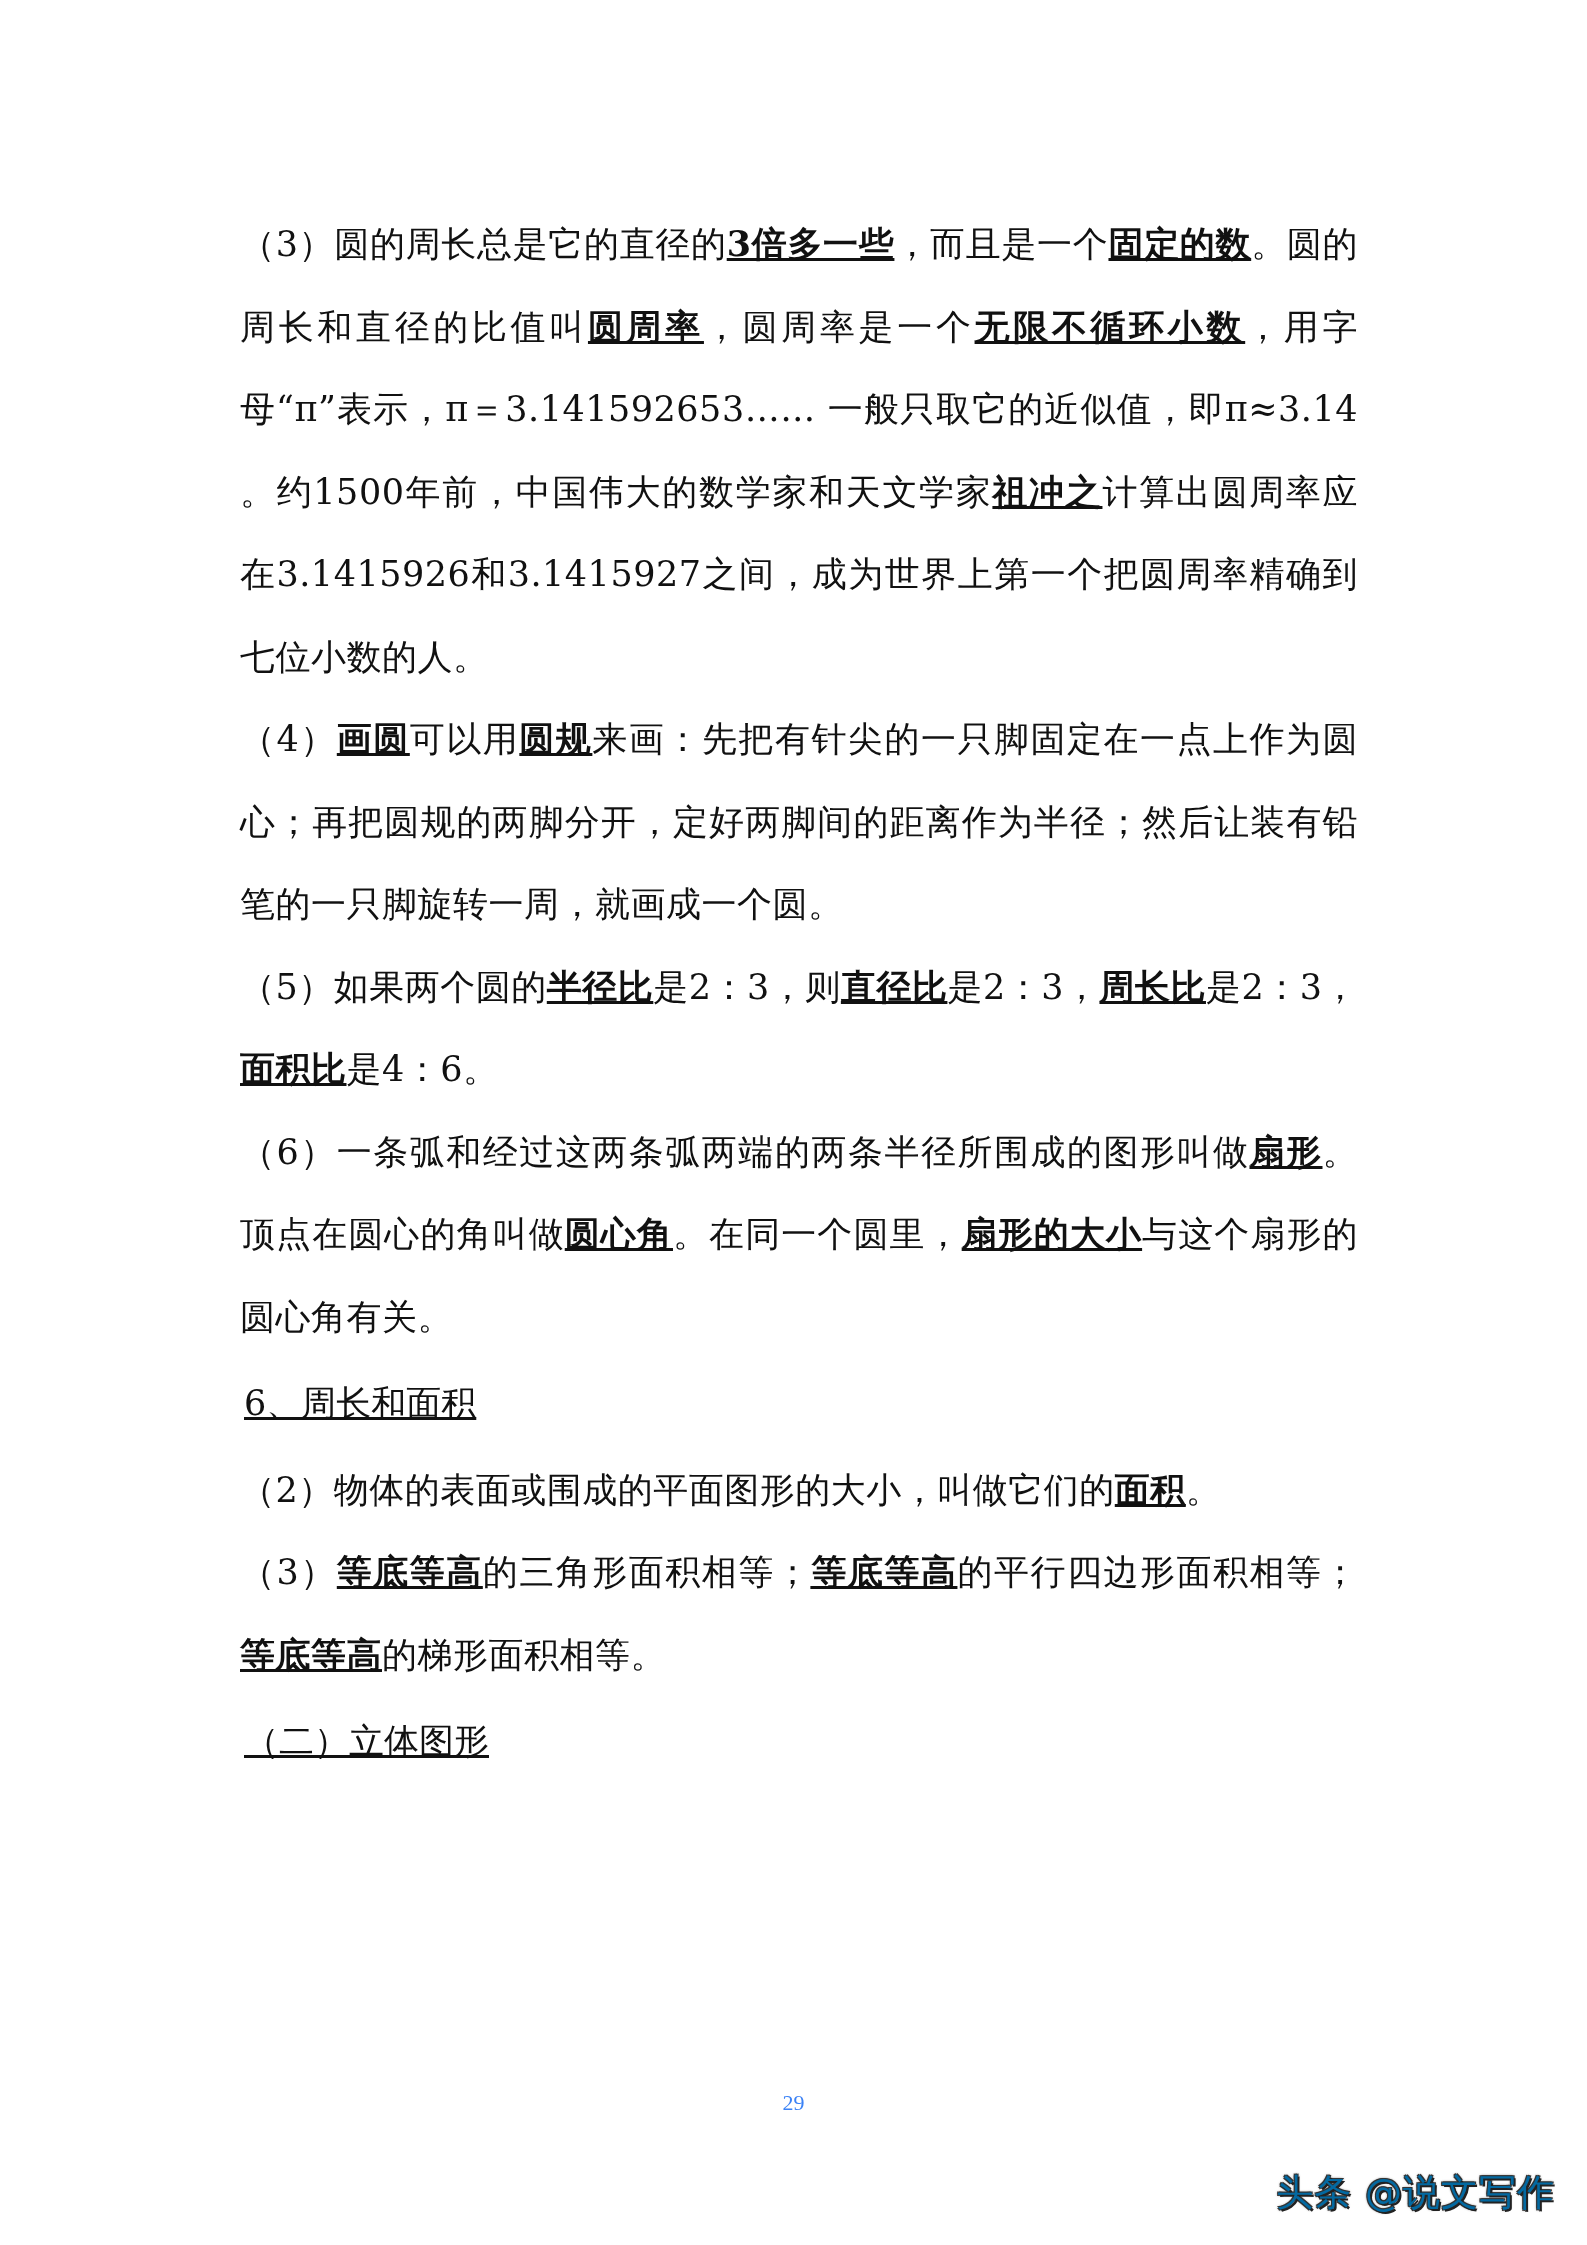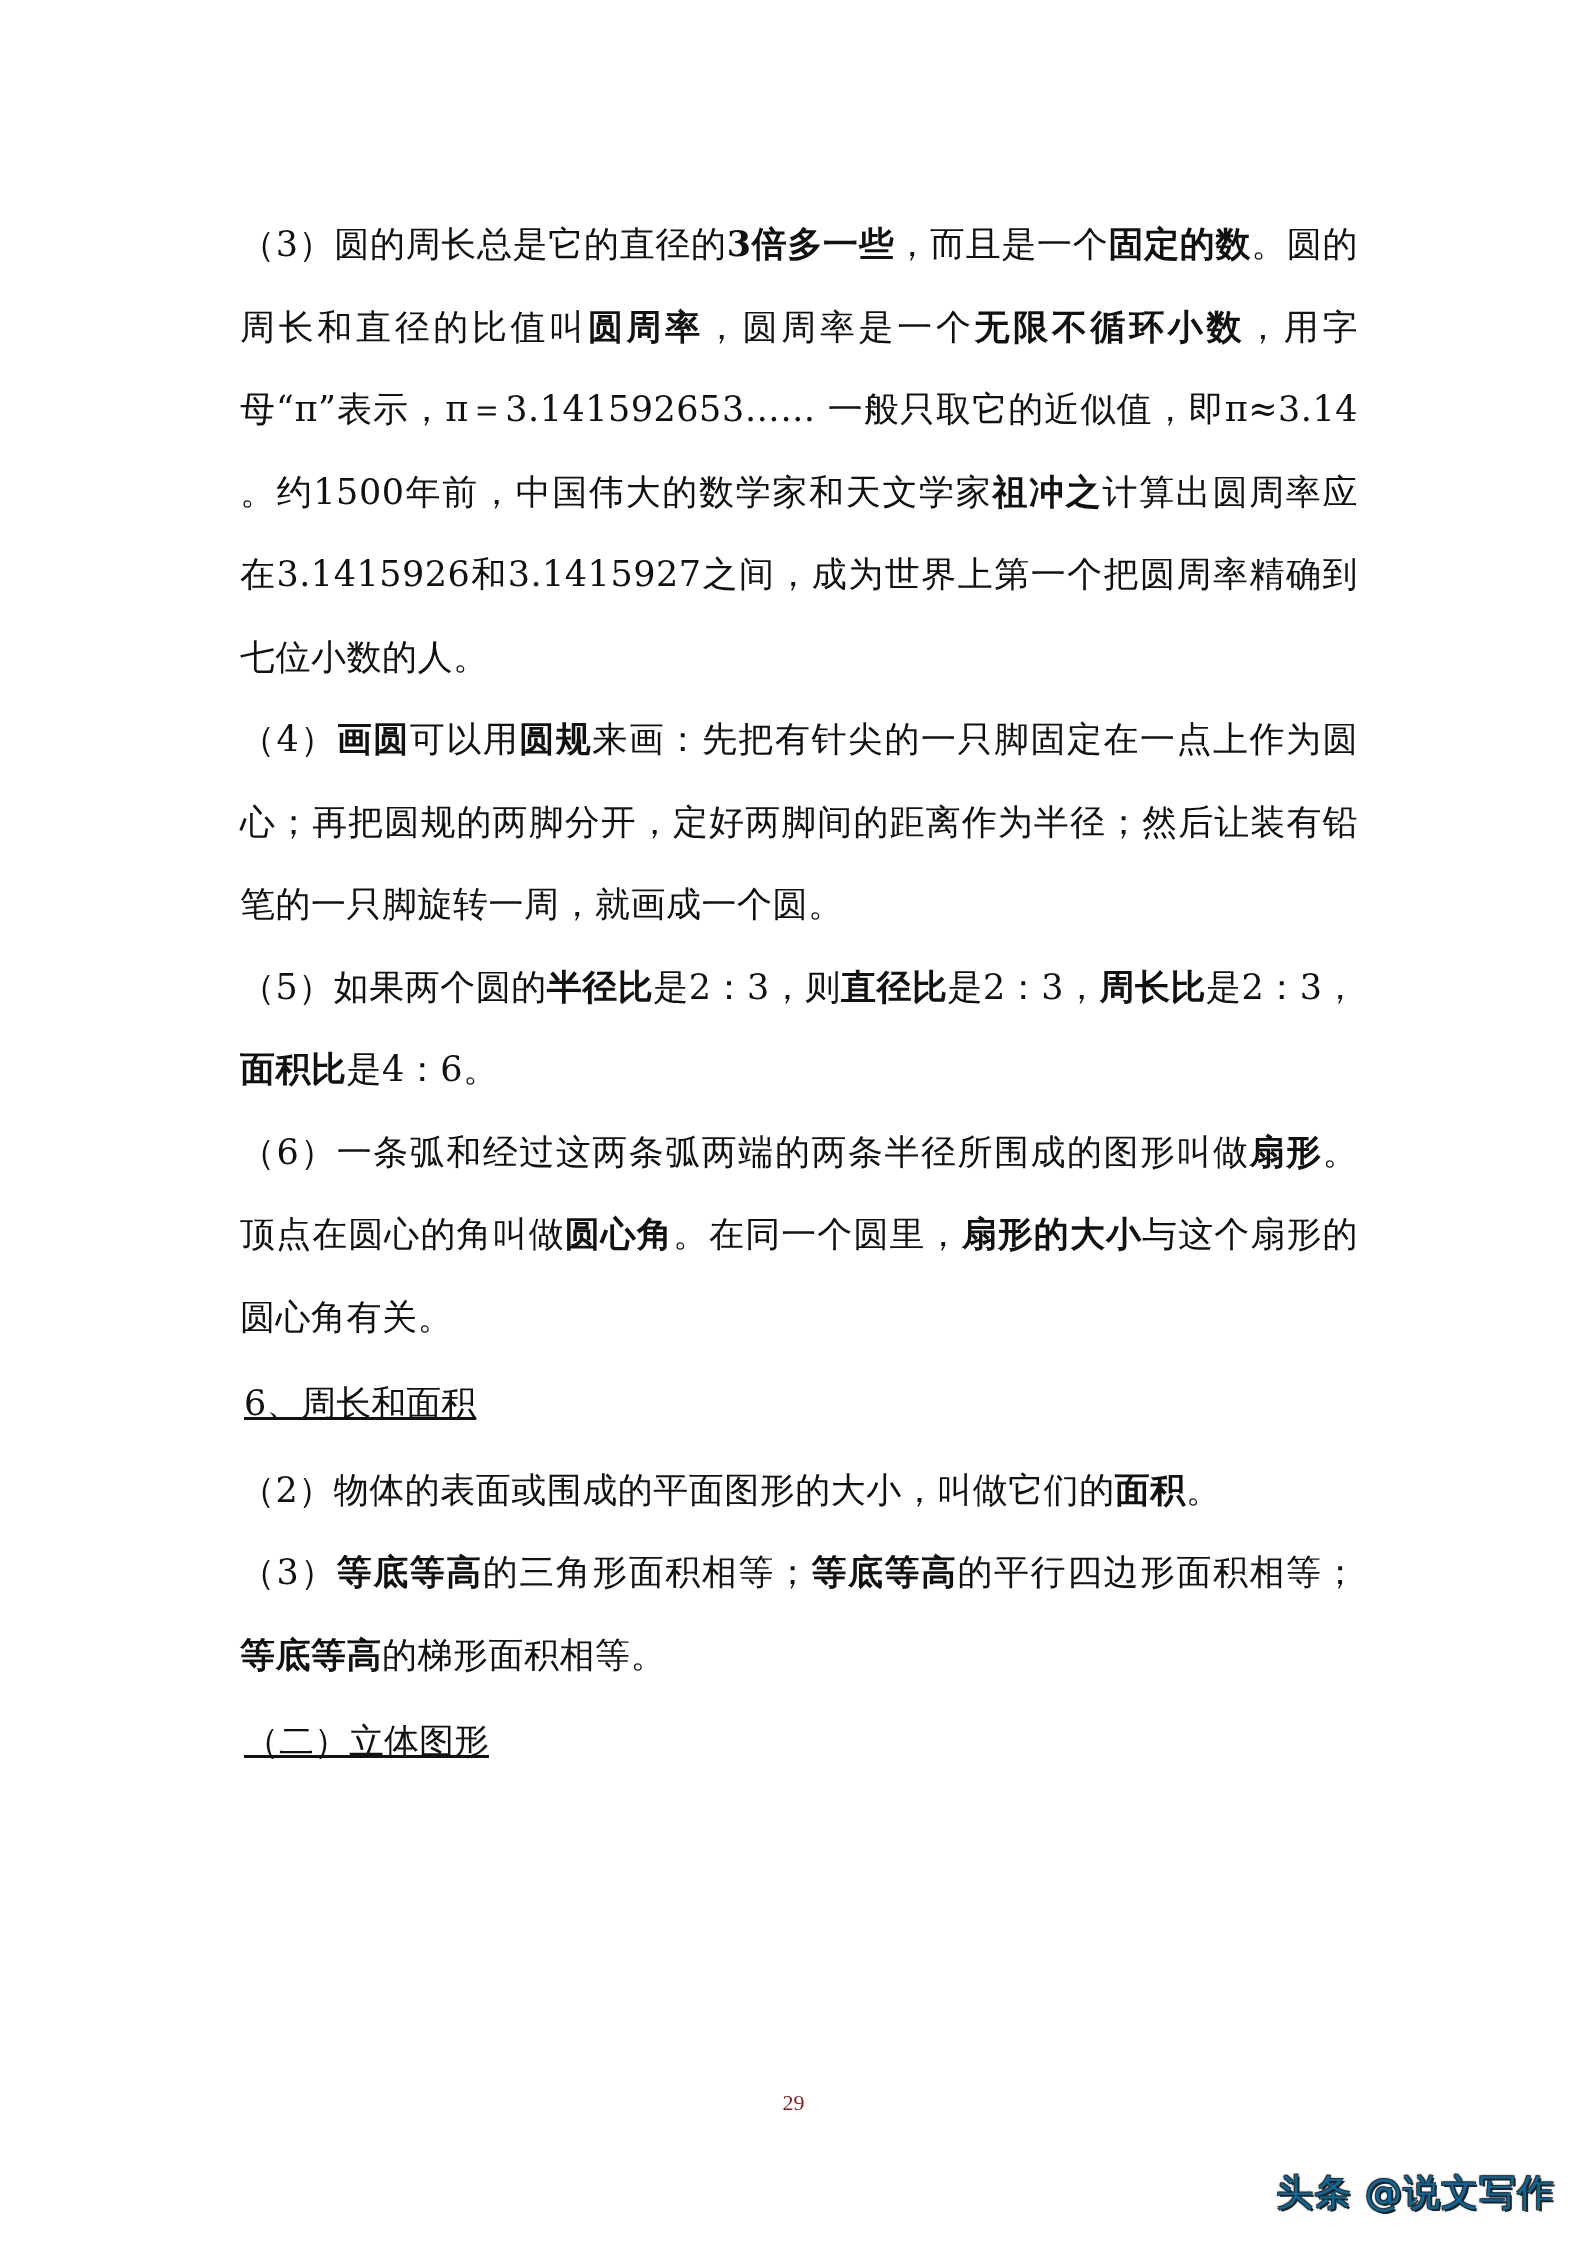--- a/index.html
+++ b/index.html
@@ -2,23 +2,23 @@
 <html><head>
 <meta charset="utf-8">
 <style>
   html, body { margin: 0; padding: 0; background: #ffffff; }
   body { width: 1587px; height: 2245px; position: relative; overflow: hidden;
          font-family: "DejaVu Serif", "Liberation Serif", serif; color: #111; }
   .page { position: absolute; left: 240px; top: 203px; width: 1118px; }
   .para { font-size: 35px; line-height: 82.5px; margin: 0; text-align: justify;
           text-align-last: left; letter-spacing: 0.5px; }
   .heading { font-size: 35px; line-height: 82.5px; margin: 4px; text-decoration: underline; }
-  b, .bold { font-weight: bold; }
+  b, .bold { font-weight: bold; text-decoration: underline; }
   .page-number { position: absolute; top: 2090px; left: 0; width: 1587px; text-align: center;
-                 font-family: "Liberation Serif", serif; font-size: 22px; color: #7f1d1d; }
+                 font-family: "Liberation Serif", serif; font-size: 22px; color: #3b82f6; }
   .watermark { position: absolute; right: 32px; top: 2168px; font-family: "DejaVu Sans", sans-serif;
                font-size: 37px; color: #0369a1; letter-spacing: 1px;
                text-shadow: 2px 2px 0 #222, -1px -1px 0 #333, 1px -1px 0 #333, -1px 1px 0 #333, 0 0 3px #000; }
 </style>
 </head>
 <body>
 
 <div class="page">
   <p class="para"><span>（3）圆的周长总是它的直径的</span><span class="bold">3倍多一些</span><span>，而且是一个</span><span class="bold">固定的数</span><span>。圆的周长和直径的比值叫</span><span class="bold">圆周率</span><span>，圆周率是一个</span><span class="bold">无限不循环小数</span><span>，用字母“π”表示，π＝3.141592653…… 一般只取它的近似值，即π≈3.14 。约1500年前，中国伟大的数学家和天文学家</span><span class="bold">祖冲之</span><span>计算出圆周率应在3.1415926和3.1415927之间，成为世界上第一个把圆周率精确到七位小数的人。</span></p>
   <p class="para"><span>（4）</span><span class="bold">画圆</span><span>可以用</span><span class="bold">圆规</span><span>来画：先把有针尖的一只脚固定在一点上作为圆心；再把圆规的两脚分开，定好两脚间的距离作为半径；然后让装有铅笔的一只脚旋转一周，就画成一个圆。</span></p>

